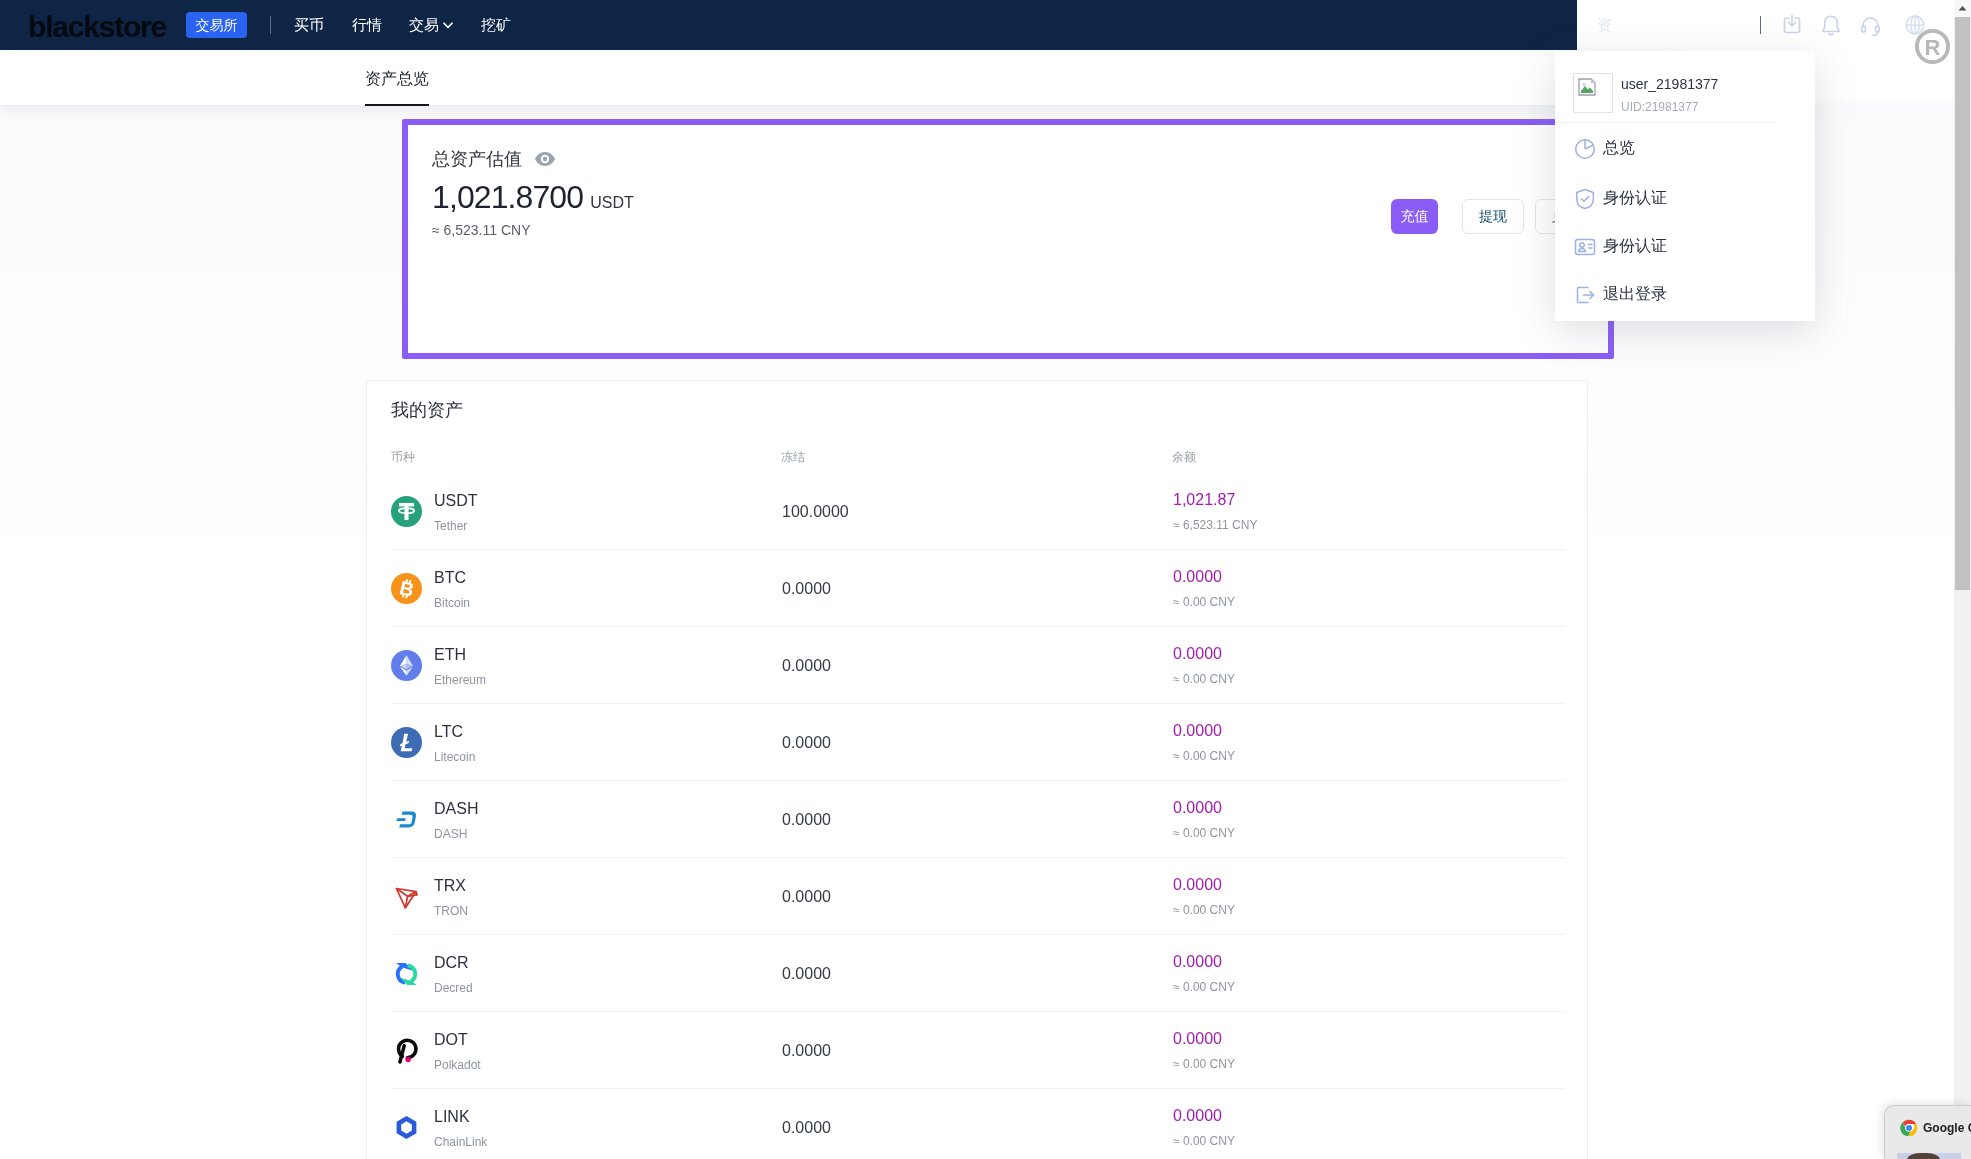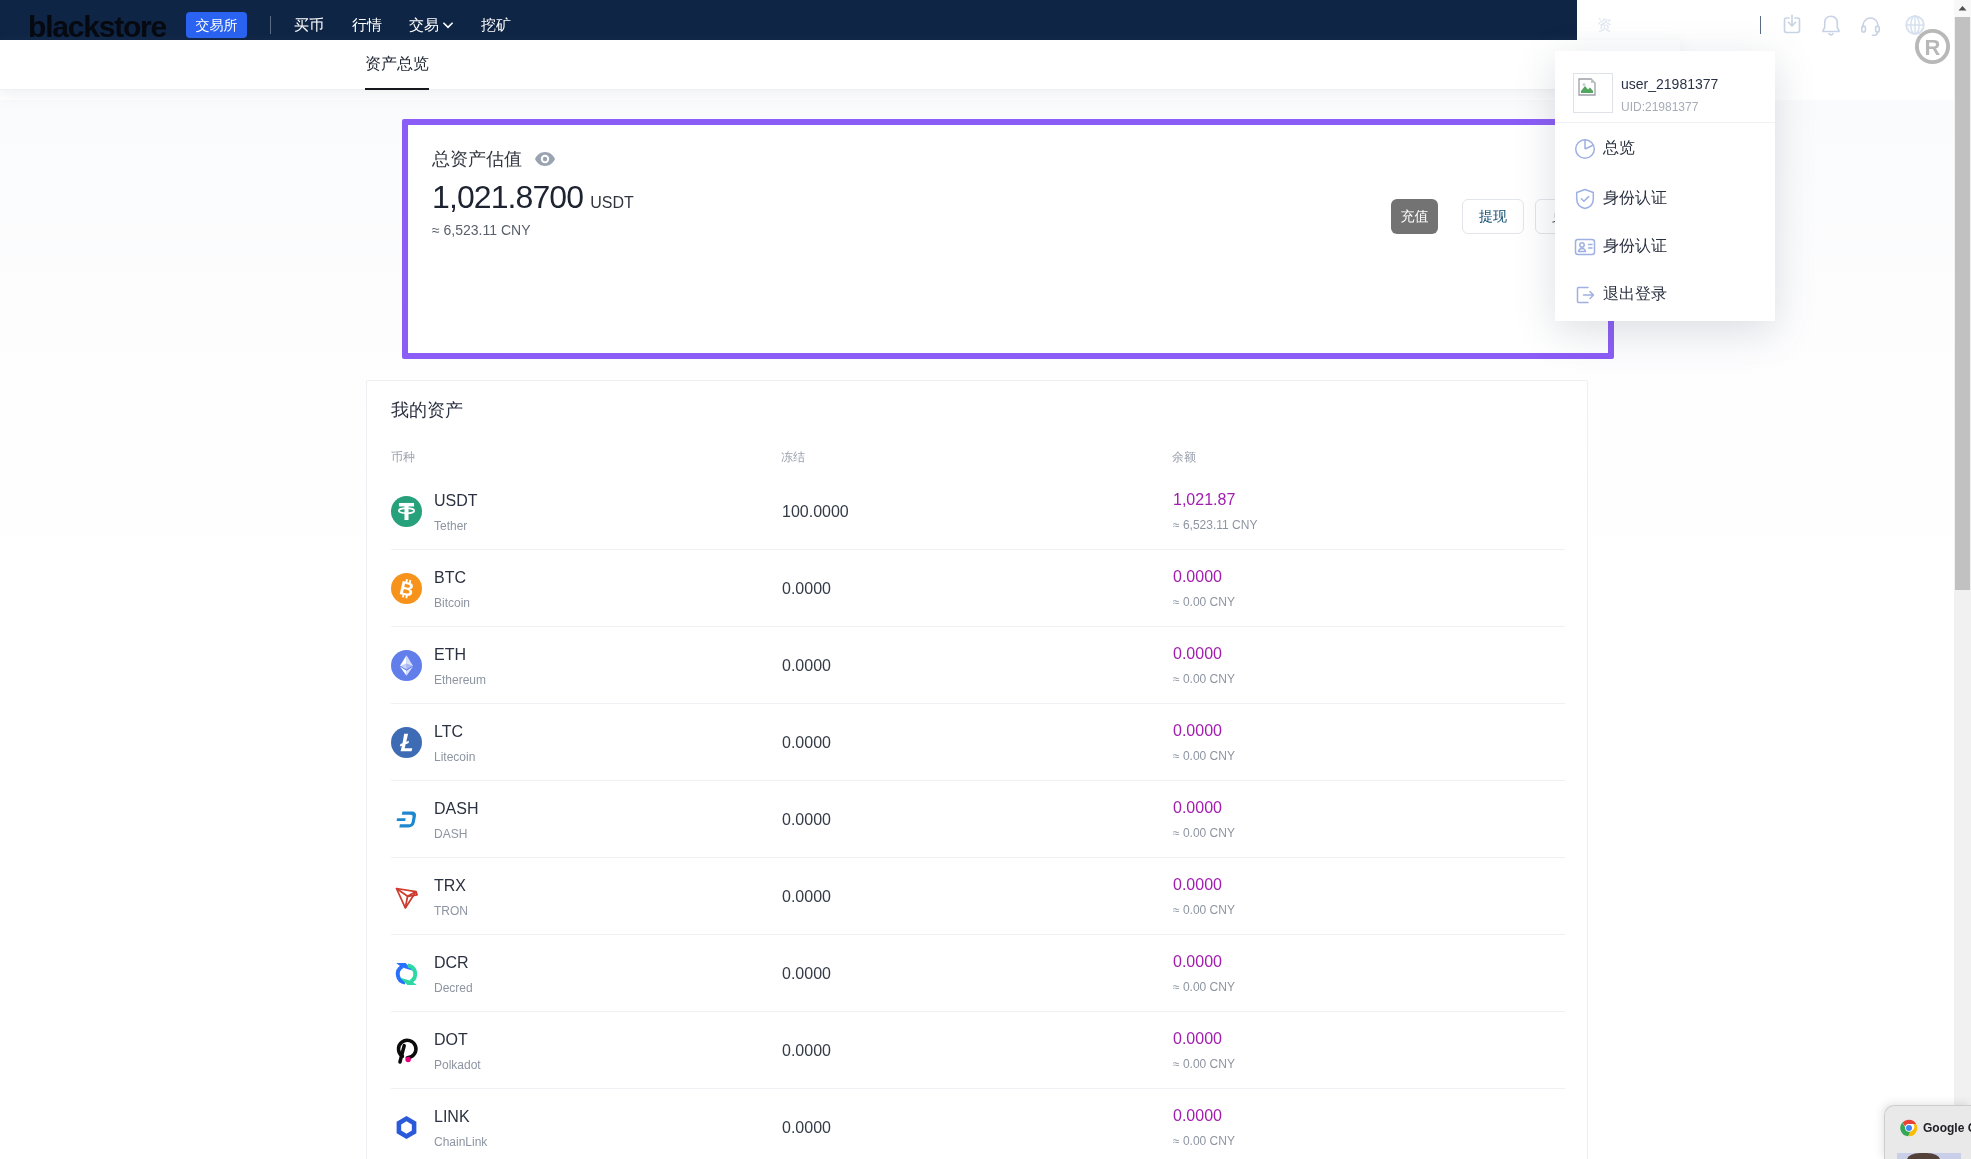--- a/index.html
+++ b/index.html
@@ -10,48 +10,48 @@
 #logo { position:absolute; left:28px; top:10px; font-size:30px; font-weight:700; letter-spacing:-1.2px; color:#06090f; }
 #exch { position:absolute; left:186px; top:12px; width:61px; height:26px; background:#2a62f1; border-radius:4px; color:#fff; font-size:14px; text-align:center; line-height:26px; }
 #navsep { position:absolute; left:270px; top:16px; width:1px; height:18px; background:#5b6b85; }
 .nlink { position:absolute; top:0; height:50px; line-height:50px; color:#ffffff; font-size:15px; }
 .chev { display:inline-block; vertical-align:middle; margin-left:6px; margin-top:-2px; }
 
 #mgr { position:absolute; left:1597px; top:0; height:50px; line-height:50px; font-size:15px; color:#dfe6f0; }
 .icn { position:absolute; top:0; height:50px; display:flex; align-items:center; justify-content:center; }
 #navsep2 { position:absolute; left:1760px; top:16px; width:1px; height:18px; background:#5b6b85; }
 
-#tabbar { position:absolute; left:0; top:40px; width:1680px; height:50px; background:#fff; border-bottom:1px solid #eff0f2; box-shadow:0 5px 14px rgba(140,150,170,.14); }
+#tabbar { position:absolute; left:0; top:56px; width:1680px; height:50px; background:#fff; border-bottom:1px solid #eff0f2; box-shadow:0 5px 14px rgba(140,150,170,.14);font-family:Liberation Mono, monospace; }
 #tab { position:absolute; left:365px; top:0; height:50px; line-height:48px; font-size:16px; color:#1f2733; border-bottom:2px solid #16181d; }
 
 #main { position:absolute; left:0; top:100px; width:1971px; height:1059px; background:linear-gradient(180deg,#fafbfc 0px,#fdfdfe 200px,#ffffff 500px); }
 
 #card1 { position:absolute; left:366px; top:119px; width:1212px; height:240px; background:#fff; border:6px solid #8b5cf6; border-radius:2px;margin-left:36px; }
 #c1title { position:absolute; left:24px; top:22px; font-size:18px; color:#30353f; }
 #eye { position:absolute; left:127px; top:27px; }
 #amount { position:absolute; left:24px; top:54px; font-size:32px; color:#1d2330; letter-spacing:-0.9px; }
 #amount small { font-size:16px; color:#30353f; letter-spacing:0; margin-left:7px; }
 #cny1 { position:absolute; left:24px; top:97px; font-size:14px; color:#585f6b; }
 .btn { position:absolute; top:74px; height:35px; border-radius:6px; font-size:14px; text-align:center; line-height:33px; }
-#btn1 { left:983px; width:47px; background:#737373; color:#fff; line-height:35px; }
+#btn1 { left:983px; width:47px; background:#8b5cf6; color:#fff; line-height:35px; }
 #btn2 { left:1054px; width:62px; background:#fff; border:1px solid #e2e5e9; color:#0c4a6e; }
 #btn3 { left:1127px; width:61px; background:#fff; border:1px solid #e2e5e9; color:#333a45; }
 
 #card2 { position:absolute; left:366px; top:380px; width:1222px; height:860px; background:#fff; border:1px solid #edeff2; border-radius:2px; }
 #c2title { position:absolute; left:24px; top:17px; font-size:18px; color:#2b3140; }
 .th { position:absolute; top:68px; font-size:12px; color:#9aa1ad; }
 .row { position:absolute; left:24px; width:1174px; height:77px; border-bottom:1px solid #f0f1f4; }
 .coinicon { position:absolute; left:0px; top:23px; width:31px; height:31px; }
 .cname { position:absolute; left:43px; top:17px; font-size:16px; color:#2b3140; line-height:22px; }
 .csub { position:absolute; left:43px; top:44px; font-size:12px; color:#8d95a1; line-height:18px; }
 .frozen { position:absolute; left:391px; top:0; height:77px; line-height:77px; font-size:16px; color:#333b47; }
 .bal { position:absolute; left:782px; top:16px; font-size:16px; color:#a21caf; line-height:22px; }
 .balsub { position:absolute; left:782px; top:43px; font-size:12px; color:#8d95a1; line-height:18px; }
 
-#dd { position:absolute; left:1555px; top:51px; width:220px; height:270px; background:#fff; border-radius:0; box-shadow:0 10px 38px rgba(80,95,115,.20); }
+#dd { position:absolute; left:1555px; top:51px; width:260px; height:270px; background:#fff; border-radius:0; box-shadow:0 10px 38px rgba(80,95,115,.20); }
 #avatar { position:absolute; left:18px; top:22px; width:40px; height:40px; border:1px solid #dfe2e6; background:#fff; }
 #ddname { position:absolute; left:66px; top:25px; font-size:14px; color:#2b3245; }
 #dduid { position:absolute; left:66px; top:49px; font-size:12px; color:#a6acb8; }
 #dddiv { position:absolute; left:0; top:71px; width:220px; height:1px; background:#f0f1f4; }
 .dditem { position:absolute; left:0; width:220px; height:48px; }
 .dditem .lbl { position:absolute; left:48px; top:13px; font-size:16px; color:#2a3140; }
 .dditem svg { position:absolute; left:19px; top:13px; }
 
 #wm { position:absolute; left:1914px; top:28px; width:37px; height:37px; opacity:.85; }
 

